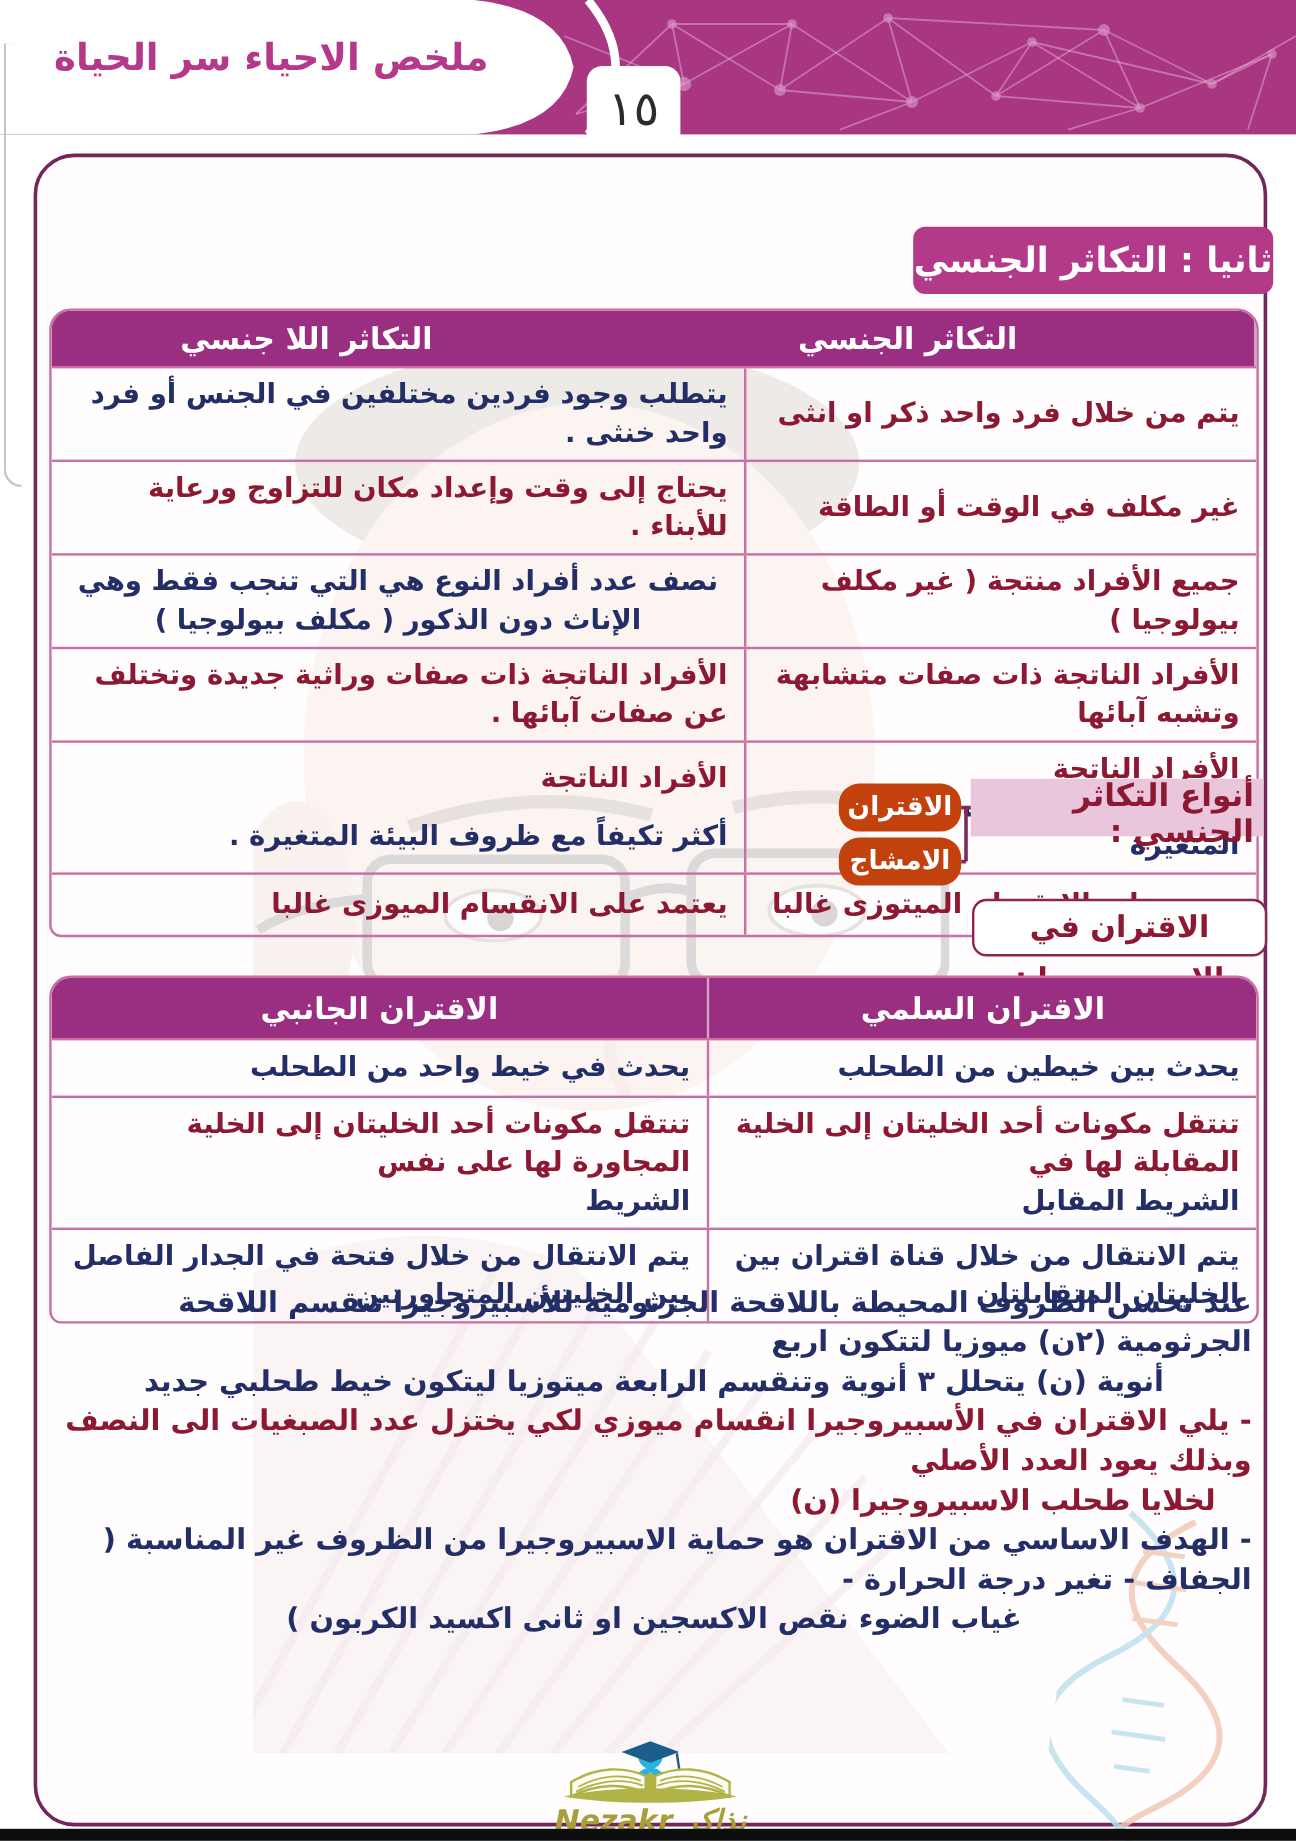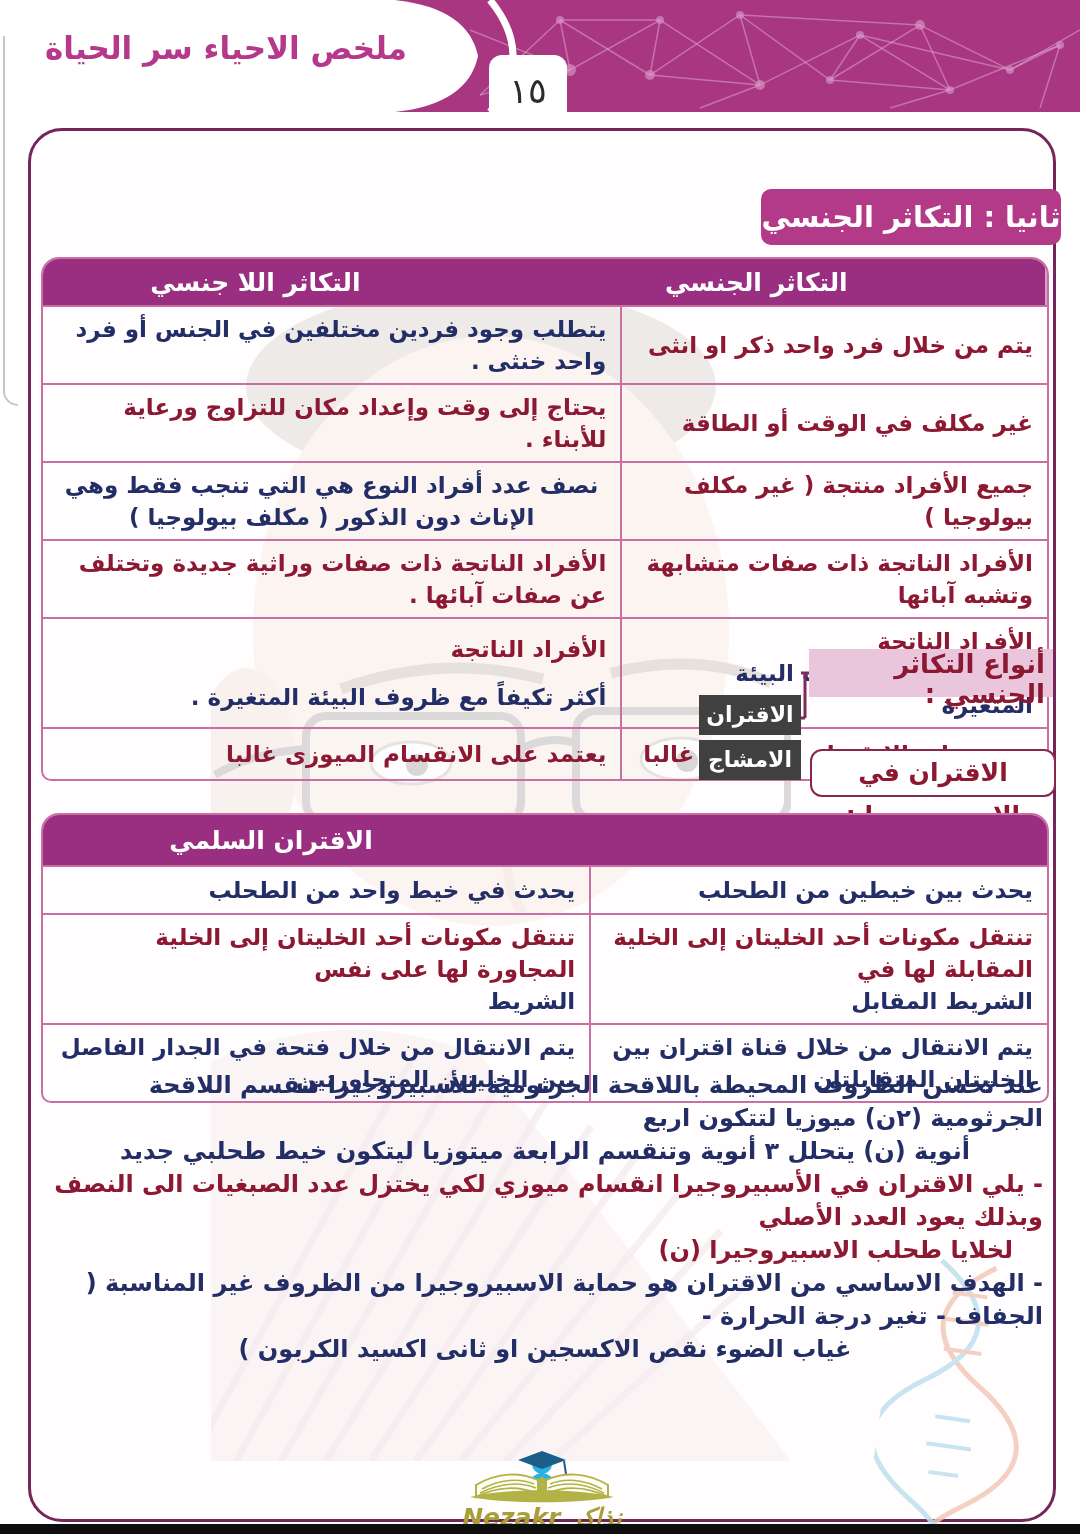--- a/index.html
+++ b/index.html
@@ -7,21 +7,21 @@
               font-family:"DejaVu Sans", sans-serif; }
 
   
   #banner { position:absolute; left:0; top:8; width:1080px; height:112px; background:#a83681; }
   #banner svg { position:absolute; left:0; top:0; }
   #banner-title { position:absolute; left:4px; top:30px; width:444px; height:56px;
                   direction:rtl; text-align:center; color:#b5388a; font-size:31px;
                   font-weight:bold; white-space:nowrap; }
   #page-tab { position:absolute; left:489px; top:55px; width:78px; height:73px;
               background:#ffffff; border-radius:13px; text-align:center;
-              font-size:35px; color:#2b2b2b; line-height:73px; }
+              font-size:40px; color:#2b2b2b; line-height:73px; }
   #page-edge-artifact { position:absolute; left:3px; top:36px; width:15px; height:370px;
               border-left:2px solid #c6c6c6; border-bottom:2px solid #c6c6c6;
               border-bottom-left-radius:15px; }
 
   
   #content-box { position:absolute; left:28px; top:128px; width:1028px; height:1394px;
                  border:3px solid #74265b; border-radius:34px; background:#fffdfd; }
 
   
   #wm-man { position:absolute; left:180px; top:160px; opacity:0.20; pointer-events:none; }
@@ -50,23 +50,23 @@
   .t2 .cell.cl { width:54.6%; } .t2 .cell.cr { width:45.4%; }
   .cell.center { justify-content:center; text-align:center; }
   .tred  { color:#8c1832; }
   .tnavy { color:#232e66; }
 
   
   #types-band { position:absolute; left:778px; top:518px; width:244px; height:48px;
                 background:#eac6dc; display:flex; justify-content:flex-end;
                 padding-left:10px; direction:rtl; }
   #types-band span { color:#8c1832; font-size:26px; font-weight:bold; padding-right:8px; }
-  .pill { position:absolute; left:668px; width:102px; height:40px; background:#404040;
-          border-radius:0; color:#ffffff; font-weight:bold; font-size:22px;
-          text-align:center; line-height:40px; direction:rtl;margin-top:42px; }
+  .pill { position:absolute; left:668px; width:102px; height:40px; background:#c2410c;
+          border-radius:17px; color:#ffffff; font-weight:bold; font-size:22px;
+          text-align:center; line-height:40px; direction:rtl; }
   #pill-top { top:522px; } #pill-bottom { top:567px; }
   #types-connector { position:absolute; left:652px; top:515px; }
 
   
   #spirogyra-heading { position:absolute; left:779px; top:618px; width:246px; height:48px;
                        background:#ffffff; border:2.5px solid #8a2550; border-radius:12px;
                        color:#8c1832; font-size:25px; font-weight:bold; text-align:center;
                        line-height:43px; direction:rtl; }
 
   
@@ -210,20 +210,21 @@
   <div class="pill" id="pill-top">الاقتران</div>
   <div class="pill" id="pill-bottom">الامشاج</div>
   <svg id="types-connector" width="140" height="100" viewBox="0 0 140 100">
     <path d="M118,27 H126 M122,27 V72 M118,72 H122" stroke="#7c2a5e" stroke-width="3" fill="none"></path>
   </svg>
 
   <div id="spirogyra-heading">الاقتران في الاسبيروجيرا :</div>
 
   <div class="tbl t2" style="top:682px;">
     <div class="thead">
+      <div class="hc hl" style="height:50px;">الاقتران الجانبي</div>
       <div class="hc hr" style="height:50px;">الاقتران السلمي</div>
     </div>
     <div class="trow" style="min-height:48px;">
       <div class="cell cl tnavy">يحدث في خيط واحد من الطحلب</div>
       <div class="cell cr tnavy">يحدث بين خيطين من الطحلب</div>
     </div>
     <div class="trow" style="min-height:82px;">
       <div class="cell cl">
           <span class="tred">تنتقل مكونات أحد الخليتان إلى الخلية المجاورة لها على نفس </span>
           <span class="tnavy">الشريط</span>

